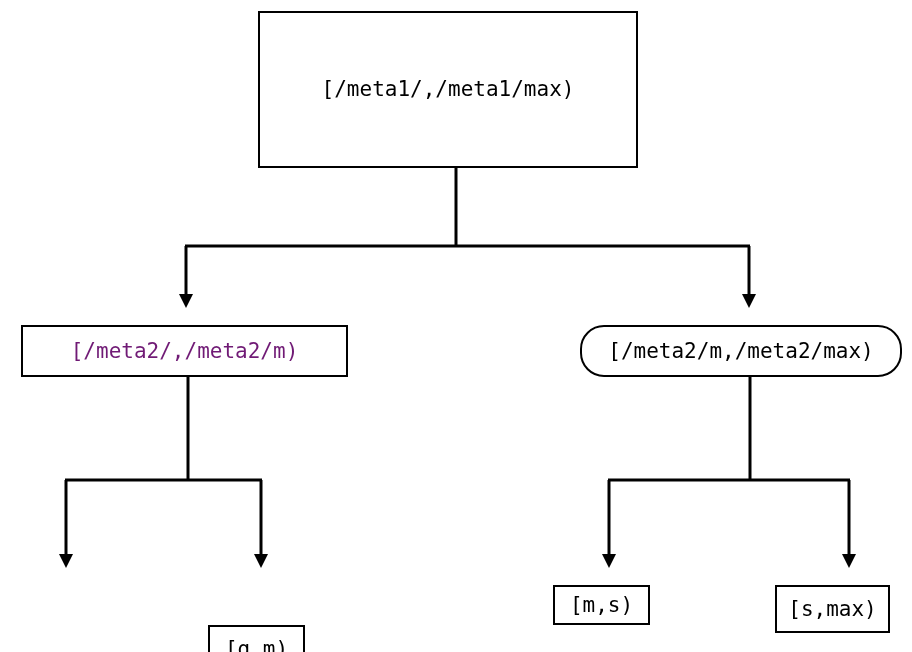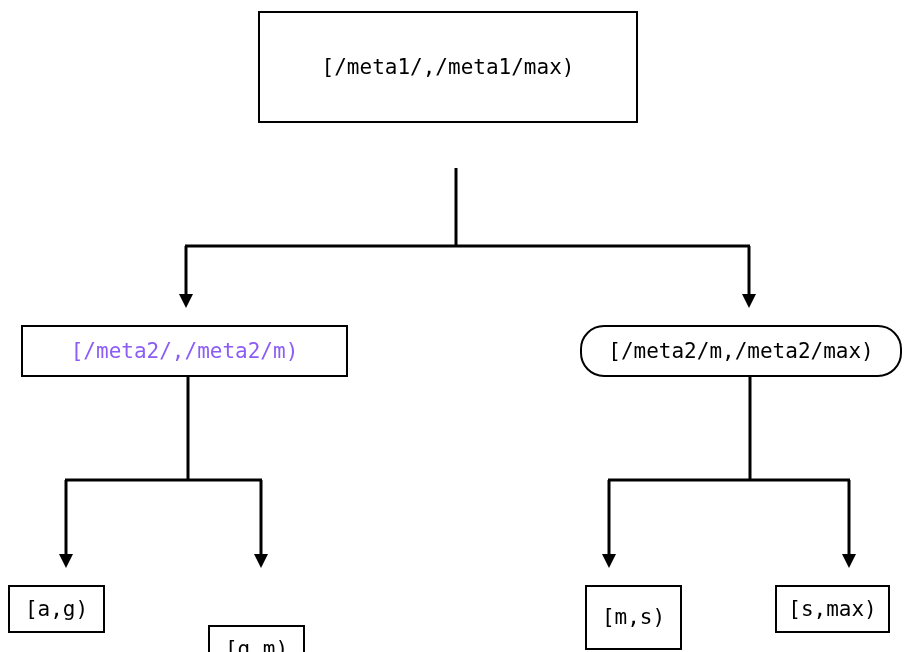--- a/index.html
+++ b/index.html
@@ -75,41 +75,38 @@
     <g>
       <line x1="750" y1="377" x2="750" y2="480" stroke="#000000" stroke-width="3"></line>
       <line x1="608" y1="480" x2="850" y2="480" stroke="#000000" stroke-width="3"></line>
       <line x1="609" y1="480" x2="609" y2="554" stroke="#000000" stroke-width="3"></line>
       <polygon points="602,554 616,554 609,568" fill="#000000"></polygon>
       <line x1="849" y1="480" x2="849" y2="554" stroke="#000000" stroke-width="3"></line>
       <polygon points="842,554 856,554 849,568" fill="#000000"></polygon>
     </g>
   </svg>
 
-  <div class="node level-root" id="node-root" style="left: 258px; top: 11px; width: 380px; height: 112px; border-color: rgb(0, 0, 0); color: rgb(0, 0, 0);">
+  <div class="node level-root" id="node-root" style="left: 258px; top: 11px; width: 380px; height: 157px; border-color: rgb(0, 0, 0); color: rgb(0, 0, 0);">
     <span class="node-label">[/meta1/,/meta1/max)</span>
   </div>
 
-  <div class="node level-mid" id="node-mid-left" style="left: 21px; top: 325px; width: 327px; height: 52px; border-color: rgb(0, 0, 0); color: #8b5cf6;">
+  <div class="node level-mid" id="node-mid-left" style="left: 21px; top: 325px; width: 327px; height: 52px; border-color: rgb(0, 0, 0); color: #701a75;">
     <span class="node-label">[/meta2/,/meta2/m)</span>
   </div>
 
   <div class="node level-mid" id="node-mid-right" style="left: 580px; top: 325px; width: 322px; height: 52px; border-color: rgb(0, 0, 0); color: rgb(0, 0, 0); border-radius: 24px;">
     <span class="node-label">[/meta2/m,/meta2/max)</span>
   </div>
 
-  <div class="node level-leaf" id="node-leaf-a-g" style="left: 8px; top: 585px; width: 97px; height: 48px; border-color: rgb(0, 0, 0); color: rgb(0, 0, 0);">
-    <span class="node-label">[a,g)</span>
-  </div>
 
   <div class="node level-leaf" id="node-leaf-g-m" style="left: 208px; top: 585px; width: 97px; height: 48px; border-color: rgb(0, 0, 0); color: rgb(0, 0, 0); margin-top: 40px;">
     <span class="node-label">[g,m)</span>
   </div>
 
-  <div class="node level-leaf" id="node-leaf-m-s" style="left: 585px; top: 585px; width: 97px; height: 65px; border-color: rgb(0, 0, 0); color: rgb(0, 0, 0);">
+  <div class="node level-leaf" id="node-leaf-m-s" style="left: 553px; top: 585px; width: 97px; height: 40px; border-color: rgb(0, 0, 0); color: rgb(0, 0, 0);">
     <span class="node-label">[m,s)</span>
   </div>
 
   <div class="node level-leaf" id="node-leaf-s-max" style="left: 775px; top: 585px; width: 115px; height: 48px; border-color: rgb(0, 0, 0); color: rgb(0, 0, 0);">
     <span class="node-label">[s,max)</span>
   </div>
 
 </div>
 
 </body></html>

